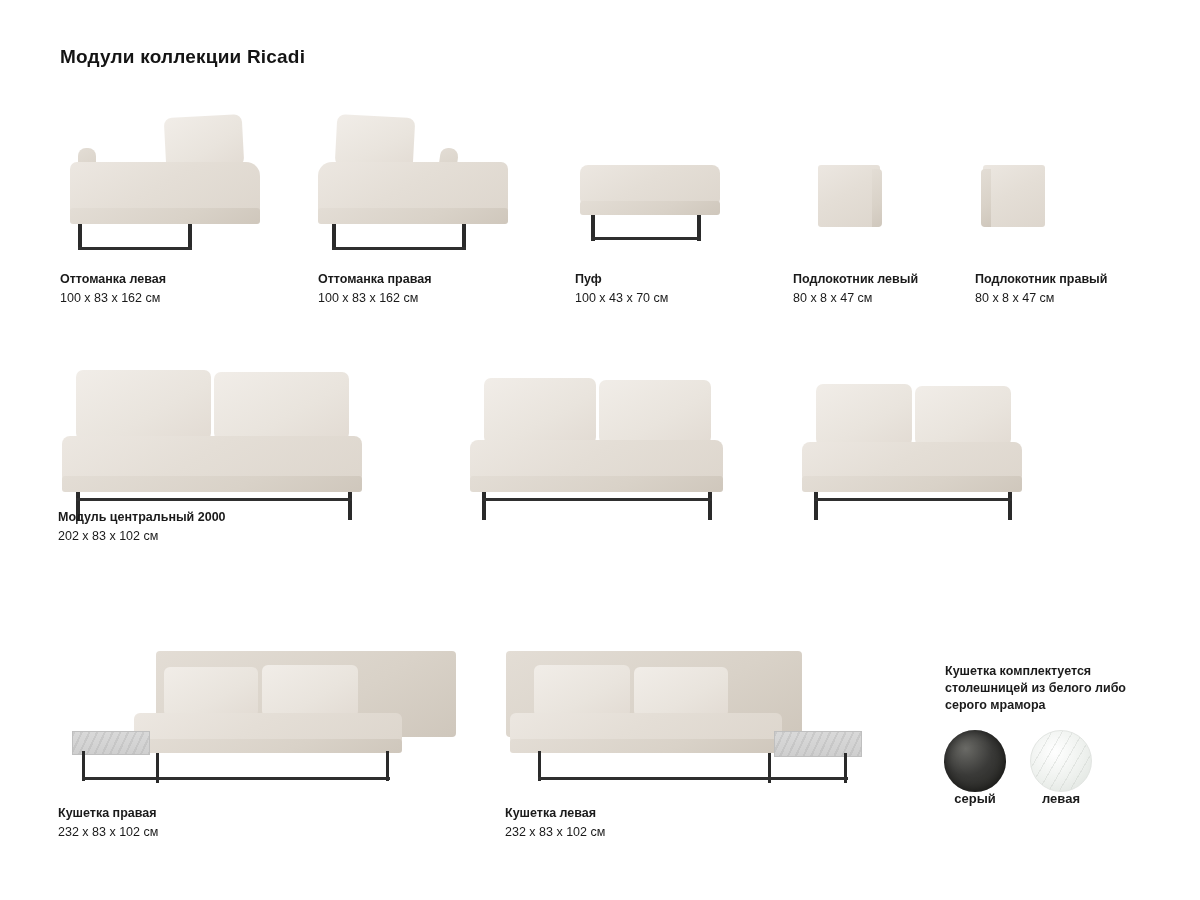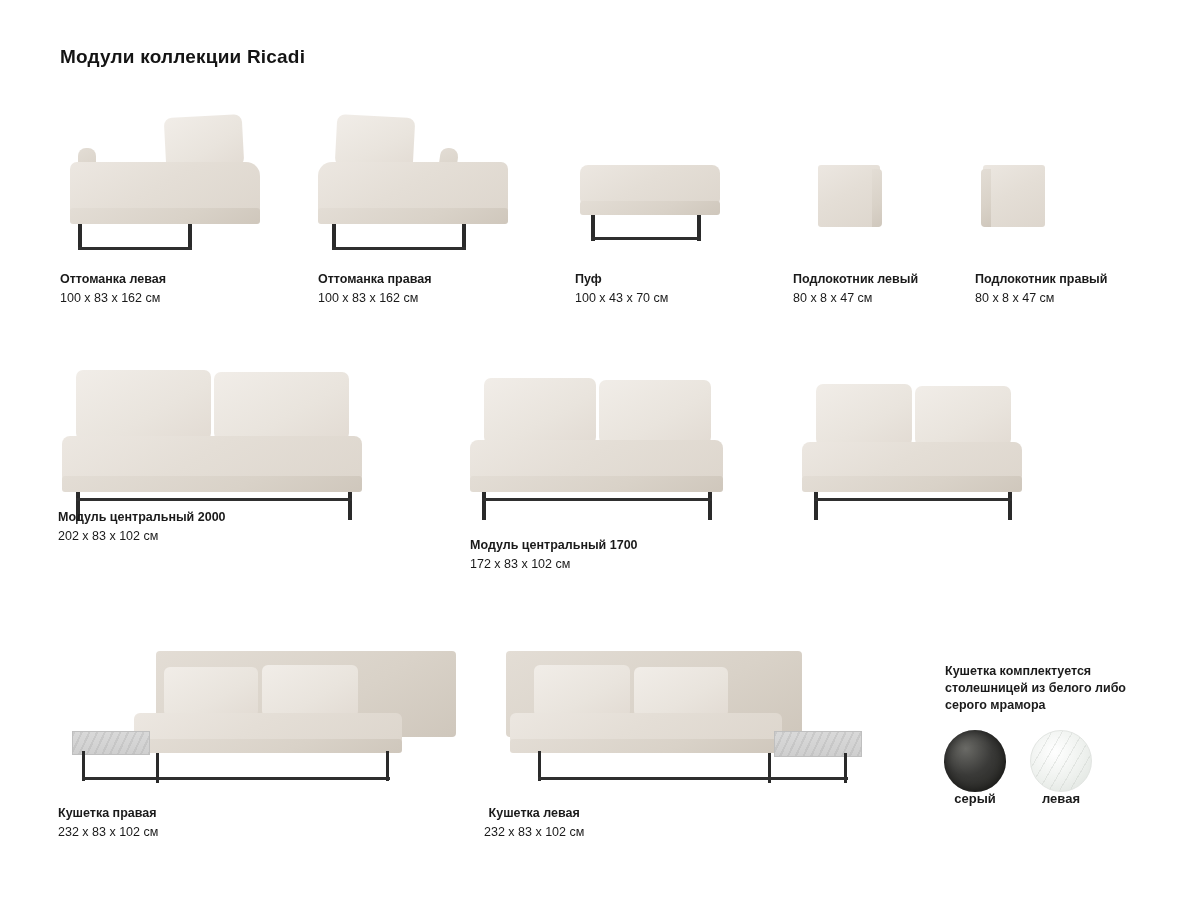--- a/index.html
+++ b/index.html
@@ -204,24 +204,20 @@
   </div>
 
   <div class="item" style="left:468px; top:378px; width:280px; height:155px;">
     <div class="fabric light" style="left:16px; top:0px; width:112px; height:66px; border-radius:7px;"></div>
     <div class="fabric light" style="left:131px; top:2px; width:112px; height:64px; border-radius:7px;"></div>
     <div class="fabric" style="left:2px; top:62px; width:253px; height:44px; border-radius:8px;"></div>
     <div class="fabric dark" style="left:2px; top:98px; width:253px; height:16px; border-radius:3px;"></div>
     <div class="leg" style="left:14px; top:114px; height:28px;"></div>
     <div class="leg" style="left:240px; top:114px; height:28px;"></div>
     <div class="rail" style="left:14px; top:120px; width:230px;"></div>
-  </div>
-  <div class="caption" style="left:470px; top:536px;">
-    <span class="name">Модуль центральный 1700</span>
-    <span class="dims">172 x 83 x 102 см</span>
   </div>
 
   <div class="item" style="left:800px; top:384px; width:240px; height:150px;">
     <div class="fabric light" style="left:16px; top:0px; width:96px; height:62px; border-radius:7px;"></div>
     <div class="fabric light" style="left:115px; top:2px; width:96px; height:60px; border-radius:7px;"></div>
     <div class="fabric" style="left:2px; top:58px; width:220px; height:42px; border-radius:8px;"></div>
     <div class="fabric dark" style="left:2px; top:92px; width:220px; height:16px; border-radius:3px;"></div>
     <div class="leg" style="left:14px; top:108px; height:28px;"></div>
     <div class="leg" style="left:208px; top:108px; height:28px;"></div>
     <div class="rail" style="left:14px; top:114px; width:198px;"></div>
@@ -254,21 +250,21 @@
     <div class="fabric light" style="left:34px; top:20px; width:96px; height:52px; border-radius:6px;"></div>
     <div class="fabric light" style="left:134px; top:22px; width:94px; height:50px; border-radius:6px;"></div>
     <div class="fabric" style="left:10px; top:68px; width:272px; height:32px; border-radius:6px;"></div>
     <div class="fabric dark" style="left:10px; top:94px; width:272px; height:14px; border-radius:3px;"></div>
     <div class="marble-top" style="left:274px; top:86px; width:86px; height:24px;"></div>
     <div class="leg thin" style="left:38px; top:106px; height:30px;"></div>
     <div class="leg thin" style="left:268px; top:108px; height:30px;"></div>
     <div class="leg thin" style="left:344px; top:108px; height:30px;"></div>
     <div class="rail" style="left:38px; top:132px; width:310px;"></div>
   </div>
-  <div class="caption" style="left:484px; top:804px;text-align:center;">
+  <div class="caption" style="left:505px; top:804px;">
     <span class="name">Кушетка левая</span>
     <span class="dims">232 x 83 x 102 см</span>
   </div>
 
   <div class="note" style="left:945px; top:663px;">Кушетка комплектуется столешницей из белого либо серого мрамора</div>
 
   <div class="swatch grey" style="left:944px; top:730px;"></div>
   <div class="swatch white" style="left:1030px; top:730px;"></div>
 
   <div class="swatch-label" style="left:930px; top:791px;">серый</div>

